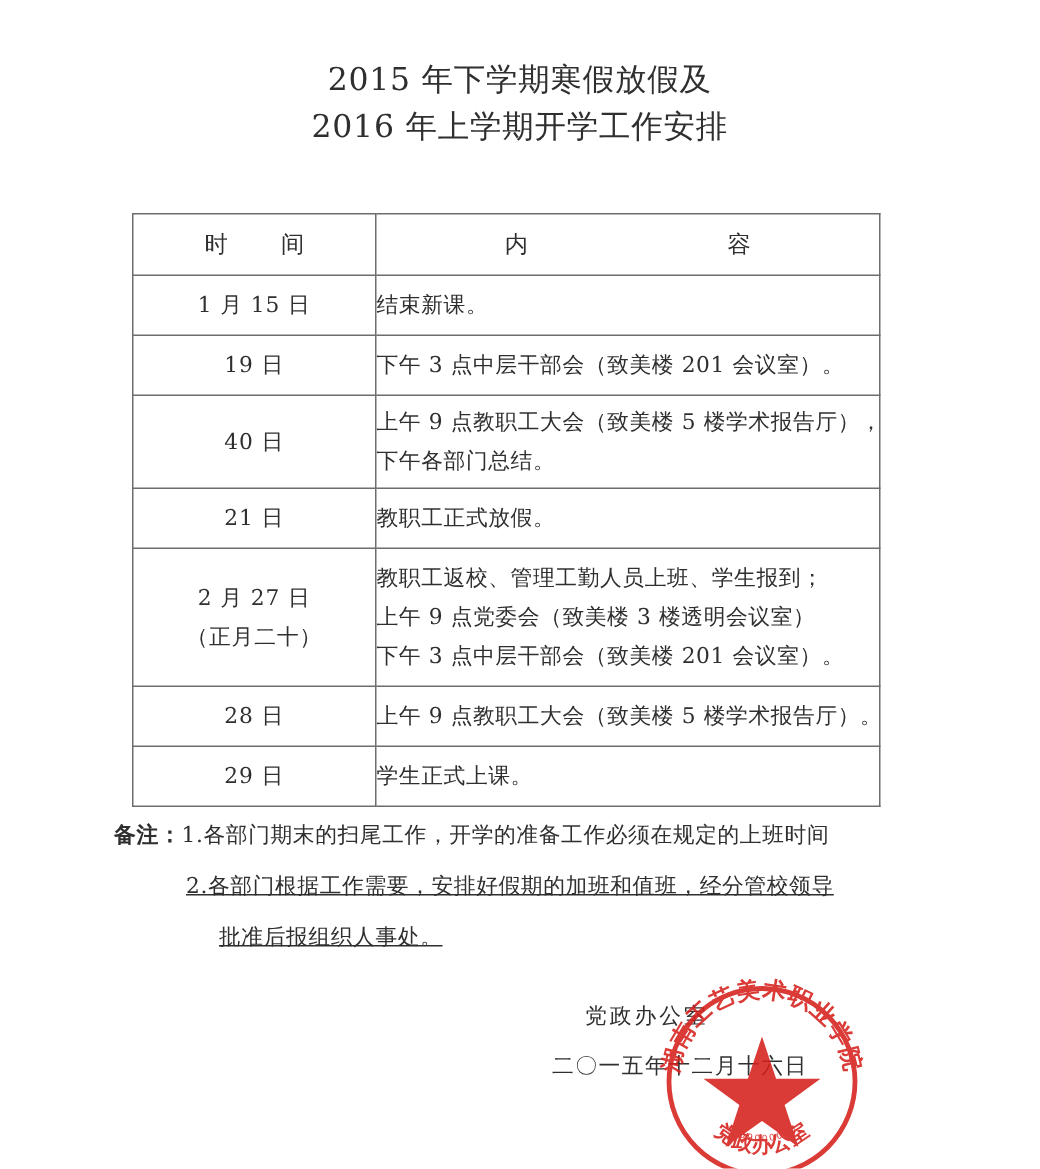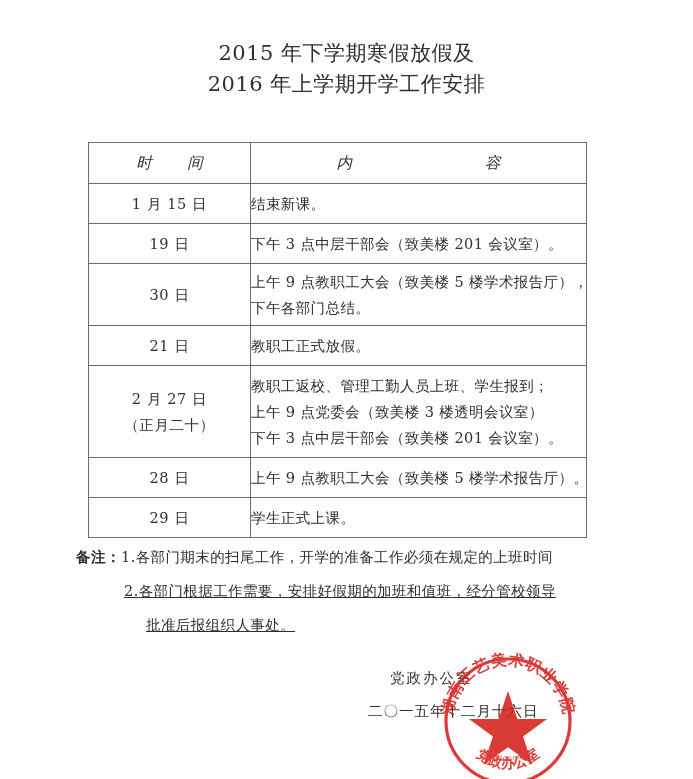--- a/index.html
+++ b/index.html
@@ -56,21 +56,20 @@
   }
   .col-time { width: 162px; }
   .col-content { width: 336px; }
 
   .th-cell {
     height: 40px;
     text-align: center;
     font-size: 15.5px;
     letter-spacing: 10px;
     text-indent: 10px;
-    font-style: italic;
   }
   .th-cell.wide { letter-spacing: 34px; text-indent: 34px; margin-left: 36px; }
 
   .time-cell {
     text-align: center;
     line-height: 26px;
     letter-spacing: 0.6px;
   }
   .content-cell {
     text-align: left;
@@ -191,21 +190,21 @@
       <tr class="r2">
         <td class="time-cell">
           <span class="ln">19 日</span>
         </td>
         <td class="content-cell">
           <span class="ln">下午 3 点中层干部会（致美楼 201 会议室）。</span>
         </td>
       </tr>
       <tr class="r3">
         <td class="time-cell">
-          <span class="ln">30 日</span>
+          <span class="ln">40 日</span>
         </td>
         <td class="content-cell">
           <span class="ln">上午 9 点教职工大会（致美楼 5 楼学术报告厅），</span>
           <span class="ln">下午各部门总结。</span>
         </td>
       </tr>
       <tr class="r4">
         <td class="time-cell">
           <span class="ln">21 日</span>
         </td>

